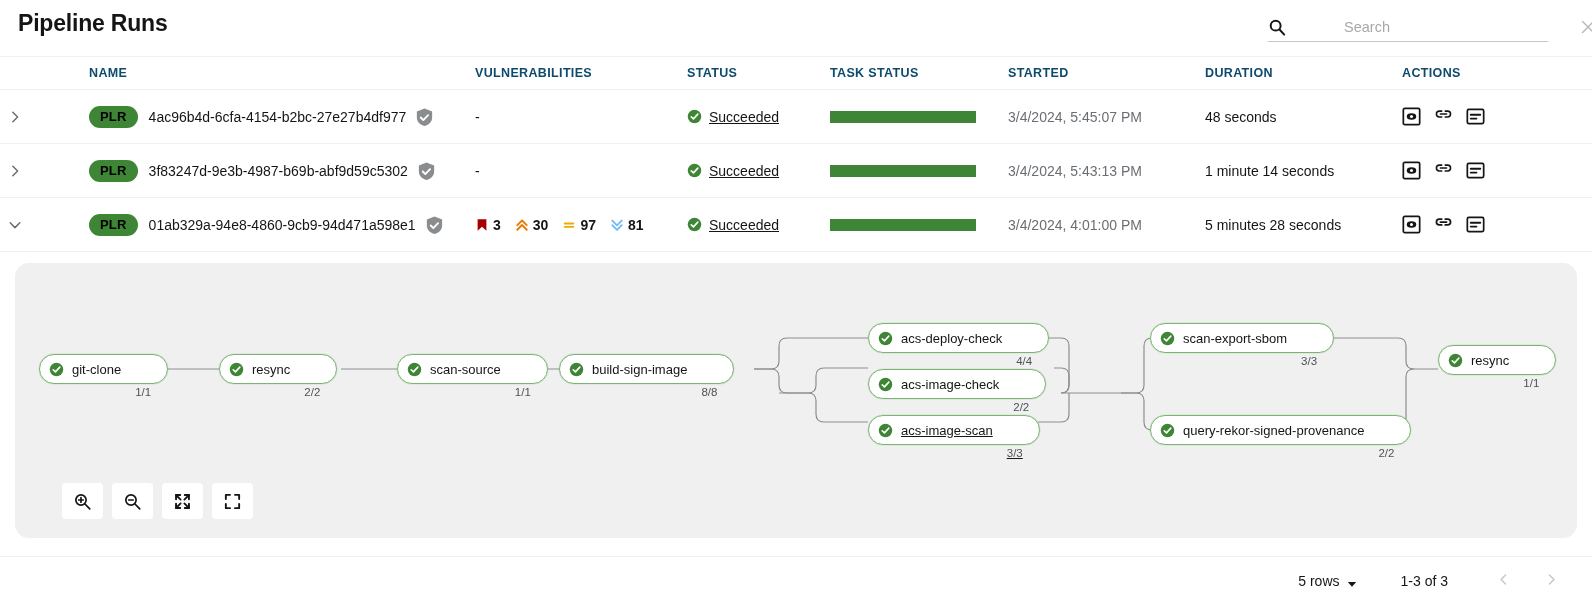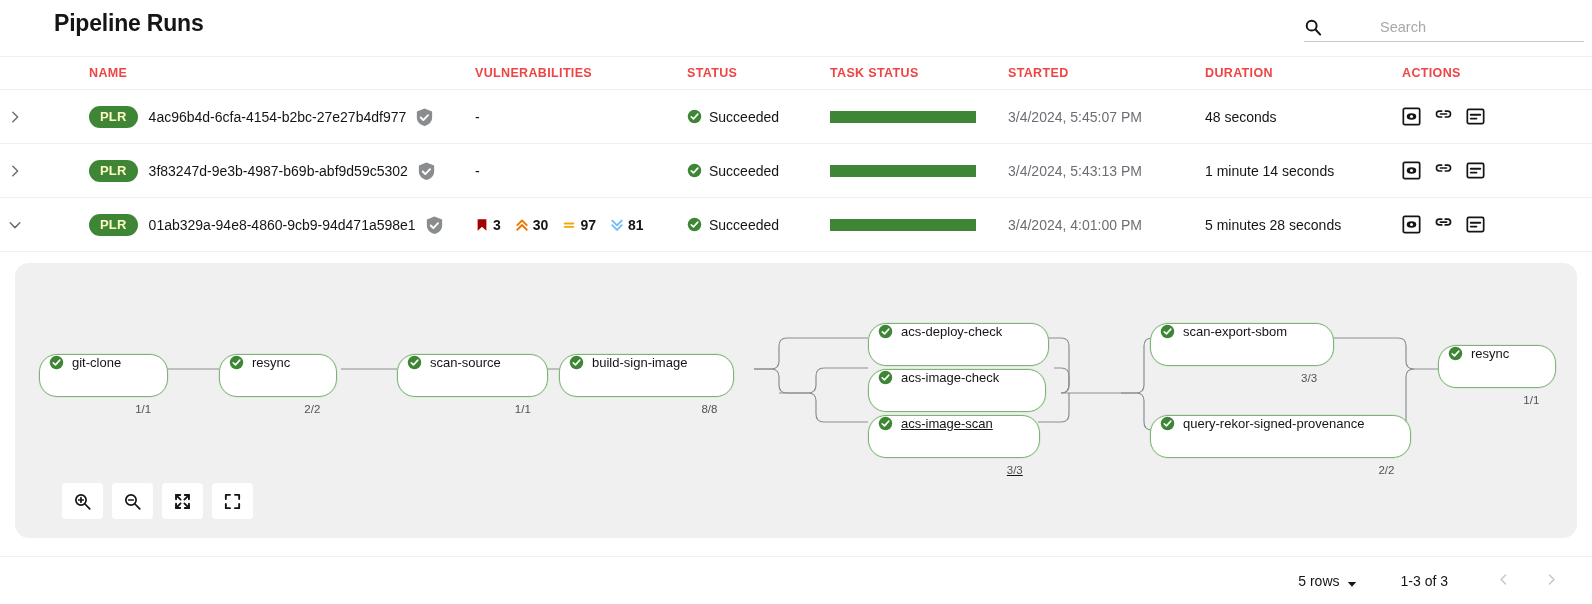--- a/index.html
+++ b/index.html
@@ -11,21 +11,20 @@
     color: #151515;
     overflow: hidden;
   }
 
   
   .page-header {
     position: relative;
     height: 56px;
     display: flex;
     align-items: center;
-    margin-left: 36px;
   }
   .page-title {
     position: absolute;
     left: 18px; top: 10px;
     font-size: 23px;
     font-weight: bold;
     letter-spacing: -0.2px;
     color: #151515;
   }
   .search-wrap {
@@ -63,21 +62,21 @@
   
   .table { width: 1592px; }
   .thead {
     display: flex;
     align-items: center;
     height: 34px;
     border-top: 1px solid #f0f0f0;
     border-bottom: 1px solid #f0f0f0;
     font-size: 12.5px;
     letter-spacing: 0.35px;
-    color: #ef4444;
+    color: #0c4a6e;
     font-weight: bold;
   }
   .row {
     display: flex;
     align-items: center;
     height: 54px;
     border-bottom: 1px solid #f0f0f0;
     font-size: 14px;
   }
   .c-toggle { width: 30px; flex: 0 0 30px; display:flex; justify-content:center; align-items:center; }
@@ -97,21 +96,21 @@
     color: #6a6e73;
     cursor: pointer;
   }
   .chev.down { transform: rotate(90deg); }
 
   .plr-badge {
     display: inline-flex;
     align-items: center;
     justify-content: center;
     background: #3e8635;
-    color: #fef9c3;
+    color: #000000;
     font-size: 13px;
     font-weight: bold;
     border-radius: 20px;
     height: 22px;
     padding: 0 11px;
     margin-right: 11px;
     margin-left: 59px;
     letter-spacing: 0.2px;
   }
   .plr-name {
@@ -125,21 +124,21 @@
     color: #8a8d90;
     flex: 0 0 auto;
   }
 
   .vuln-dash { color: #151515; font-size: 14px; }
   .vuln-list { display: flex; align-items: center; gap: 6px; }
   .vuln-item { display: flex; align-items: center; gap: 4px; font-size: 14px; font-weight: bold; color: #151515; }
   .vuln-item:not(:last-child) { margin-right: 8px; }
   .vuln-ico { width: 14px; height: 14px; display:block; }
 
-  .status-cell { display: flex; align-items: center; gap: 7px; font-size: 14px; }
+  .status-cell { display: flex; align-items: center; gap: 7px; font-size: 14px; text-decoration: underline; }
   .check-circle { width: 15px; height: 15px; flex: 0 0 auto; }
 
   .taskbar {
     width: 146px; height: 12px;
     background: #3e8635;
   }
 
   .started { color: #6a6e73; font-size: 14px; white-space: nowrap; }
   .duration { color: #151515; font-size: 14px; white-space: nowrap; }
 
@@ -153,21 +152,22 @@
     height: 275px;
     background: #f0f0f0;
     border-radius: 14px;
     overflow: hidden;
   }
   .graph-svg { position: absolute; left: 0; top: 0; }
 
   .gnode {
     position: absolute;
     display: flex;
-    height: 43px;
+    align-items: center;
+    height: 30px;
     background: #ffffff;
     border: 1px solid #7cb573;
     border-radius: 18px;
     padding: 0 11px 0 9px;
     font-size: 13px;
     color: #151515;
     white-space: nowrap;
     cursor: pointer;
     box-shadow: 0 0 0 0.5px rgba(124,181,115,0.25);
   }

